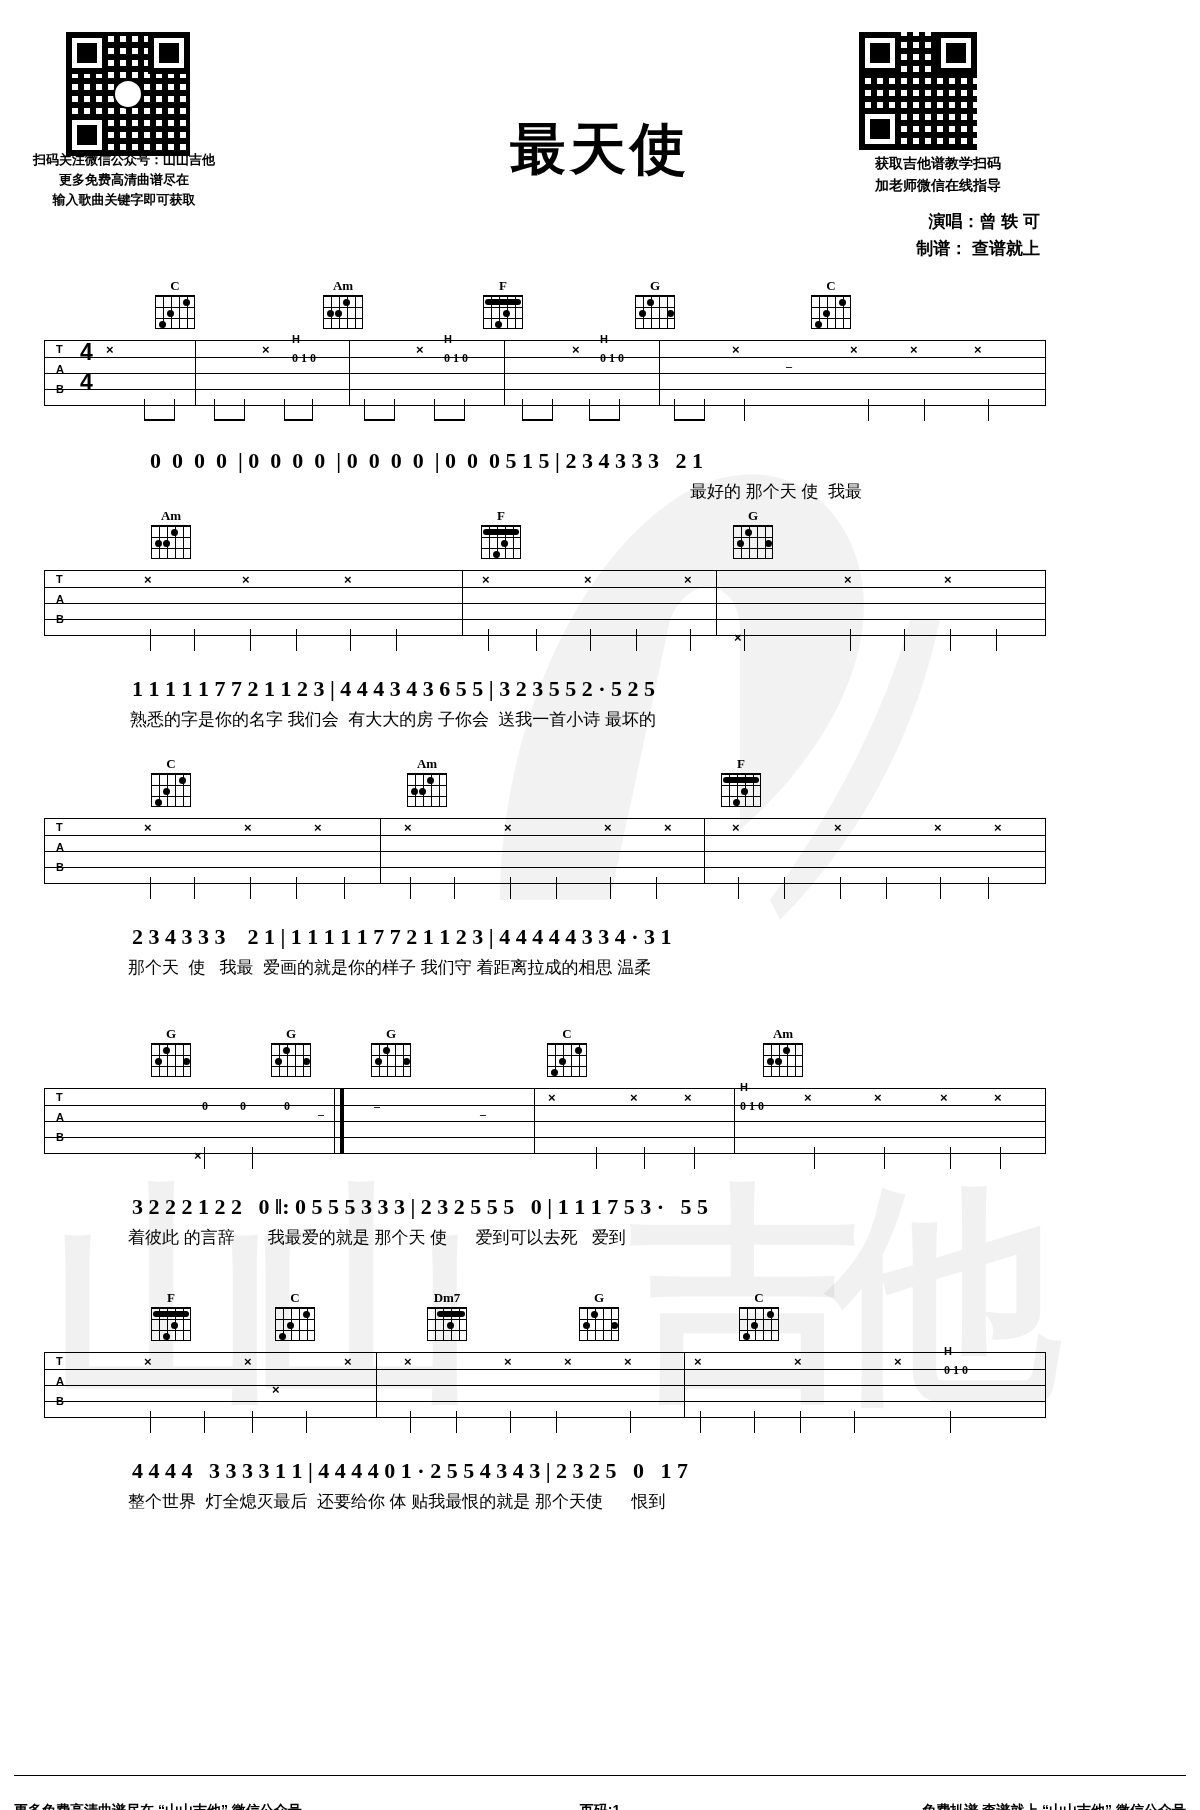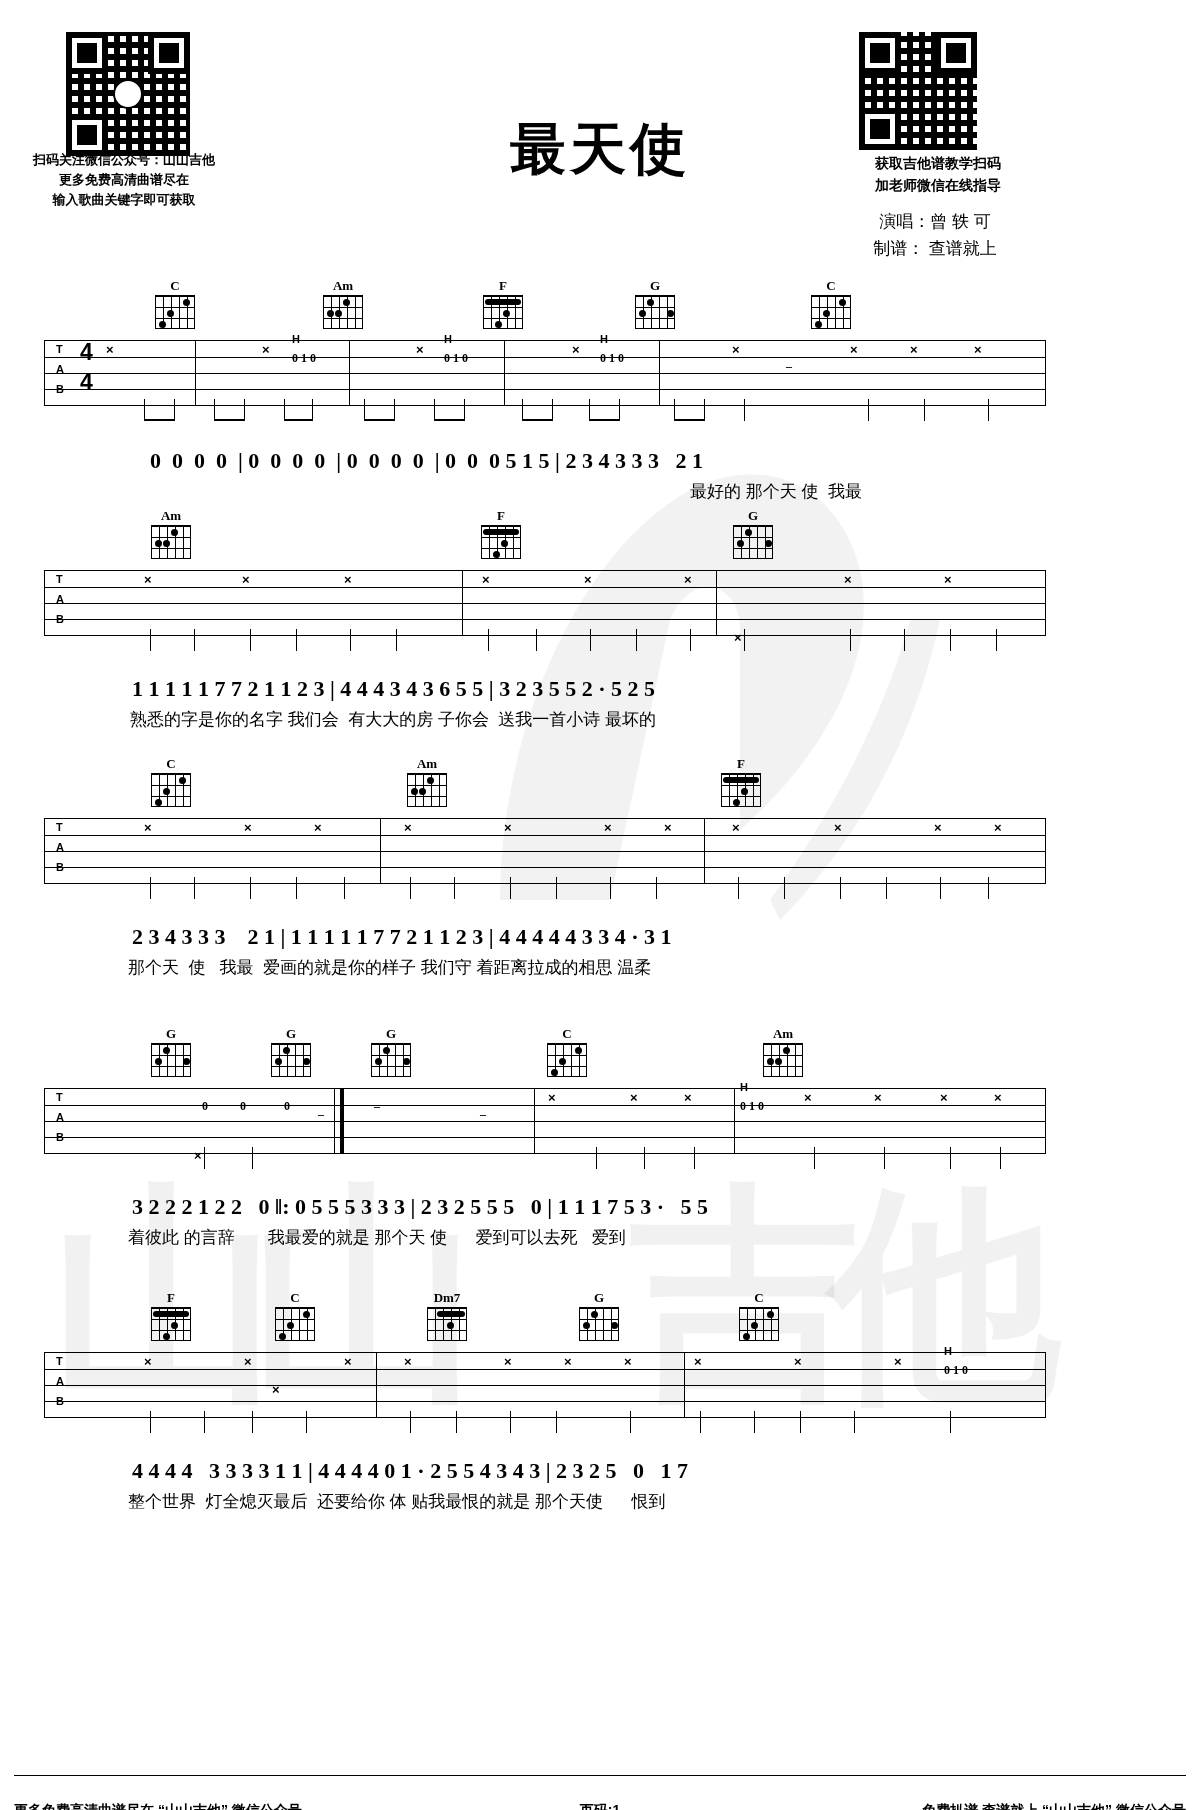--- a/index.html
+++ b/index.html
@@ -73,21 +73,21 @@
   .right-note{
     position:absolute;left:838px;top:152px;
     font-size:14px;line-height:22px;font-weight:700;text-align:center;width:200px;
   }
   .key-info{
     position:absolute;left:14px;top:212px;
     font-size:17px;line-height:26px;font-weight:700;
   }
   .perf-info{
     position:absolute;left:830px;top:208px;
-    font-size:17px;line-height:27px;font-weight:400;text-align:center;width:210px;
+    font-size:17px;line-height:27px;font-weight:700;text-align:right;width:210px;
   }
 
   
   .system{position:absolute;left:0;width:1200px;}
   .tab{
     position:absolute;left:44px;width:1002px;height:64px;
     border-top:1.4px solid #000;border-bottom:1.4px solid #000;
   }
   .tab .ln{position:absolute;left:0;right:0;height:0;border-top:1px solid #000;}
   .tab .ln.l1{top:15.5px;}

